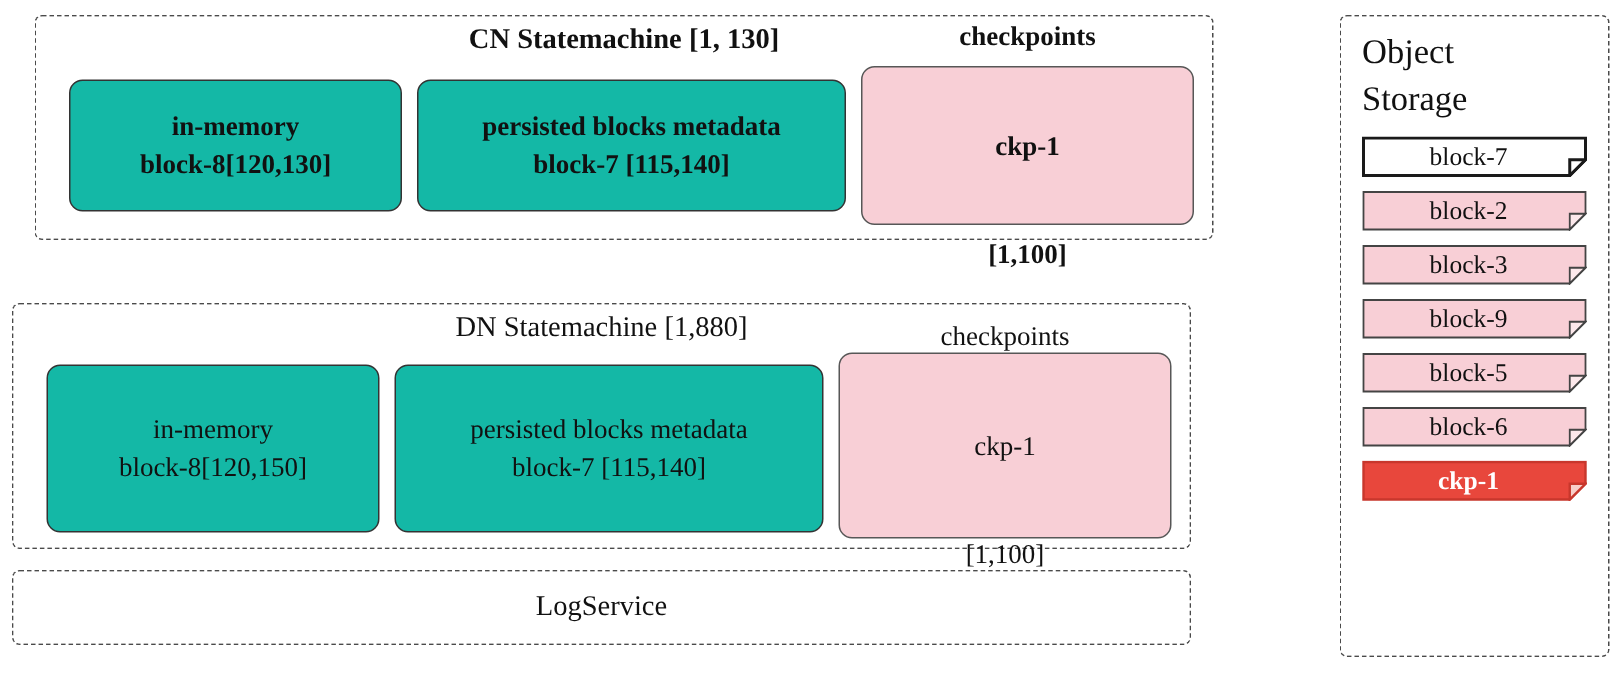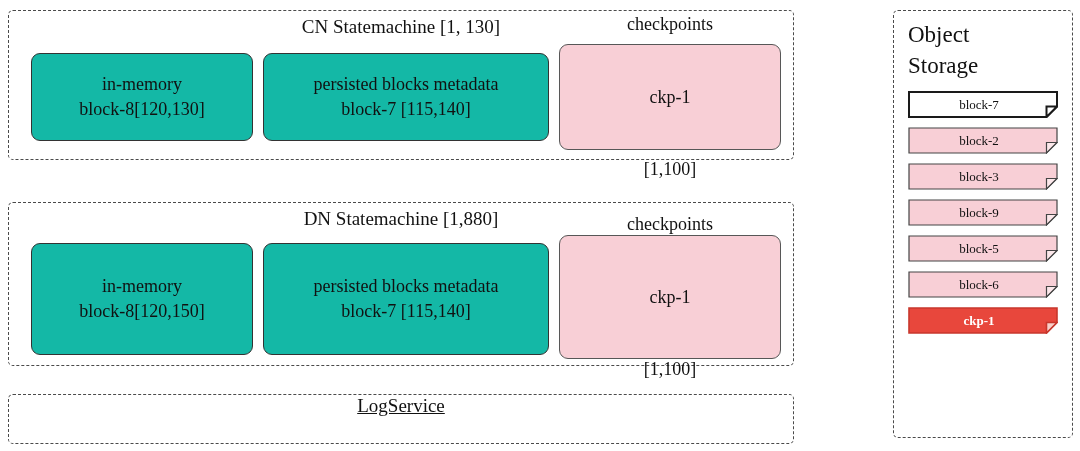--- a/index.html
+++ b/index.html
@@ -17,23 +17,23 @@
     box-sizing:border-box;
   }
   .sec-title{
     text-align:center;
     font-size:19px;
     margin-top:5px;
     color:#111;
     white-space:nowrap;
   }
   
-  .cn{left:8px;top:10px;width:786px;height:150px;}
+  .cn{left:23px;top:10px;width:786px;height:150px;font-weight:bold;}
   .dn{left:8px;top:202px;width:786px;height:164px;}
-  .log{left:8px;top:394px;width:786px;height:50px;display:flex;justify-content:center;text-decoration:underline;}
+  .log{left:8px;top:380px;width:786px;height:50px;display:flex;align-items:center;justify-content:center;}
   .log .sec-title{margin-top:0;}
 
   .node{
     position:absolute;
     border:1.4px solid #333;
     border-radius:9px;
     background:#14b8a6;
     display:flex;flex-direction:column;align-items:center;justify-content:center;
     font-size:18px;line-height:1.38;text-align:center;
     box-sizing:border-box;
@@ -58,21 +58,21 @@
   .file .page{fill:#fff;stroke:#444;stroke-width:1.2;}
   .file .flap{fill:#fce8eb;stroke:#444;stroke-width:1.2;}
   .file.white .page{fill:#ffffff;stroke:#1a1a1a;stroke-width:2;}
   .file.white .flap{fill:#ffffff;stroke:#1a1a1a;stroke-width:2;}
   .file.pink .page{fill:var(--pink,#f8cfd6);}
   .file.red .page{fill:var(--red,#e8473c);stroke:#c8372c;stroke-width:1.6;}
   .file.red .flap{fill:#f8cfc9;stroke:#c8372c;stroke-width:1.6;}
   .file-label{
     position:absolute;inset:0;
     display:flex;align-items:center;justify-content:center;
-    font-size:13px;color:#111;padding-right:8px;box-sizing:border-box;
+    font-size:17px;color:#111;padding-right:8px;box-sizing:border-box;
   }
   .file.red .file-label{color:#fff;font-weight:bold;}
 </style>
 </head>
 <body>
 
 <section class="dashed cn">
   <div class="sec-title">CN Statemachine [1, 130]</div>
   <div class="node n1">
     <div>in-memory</div>

